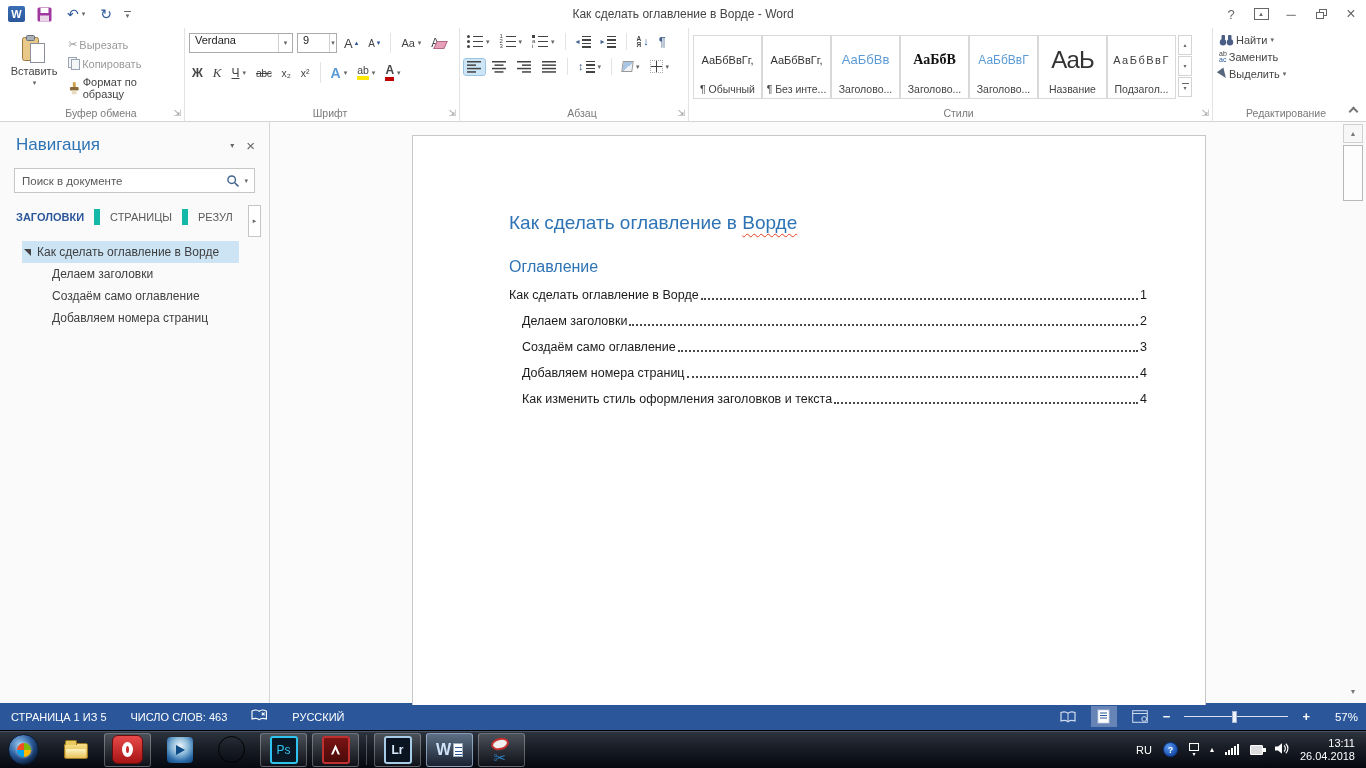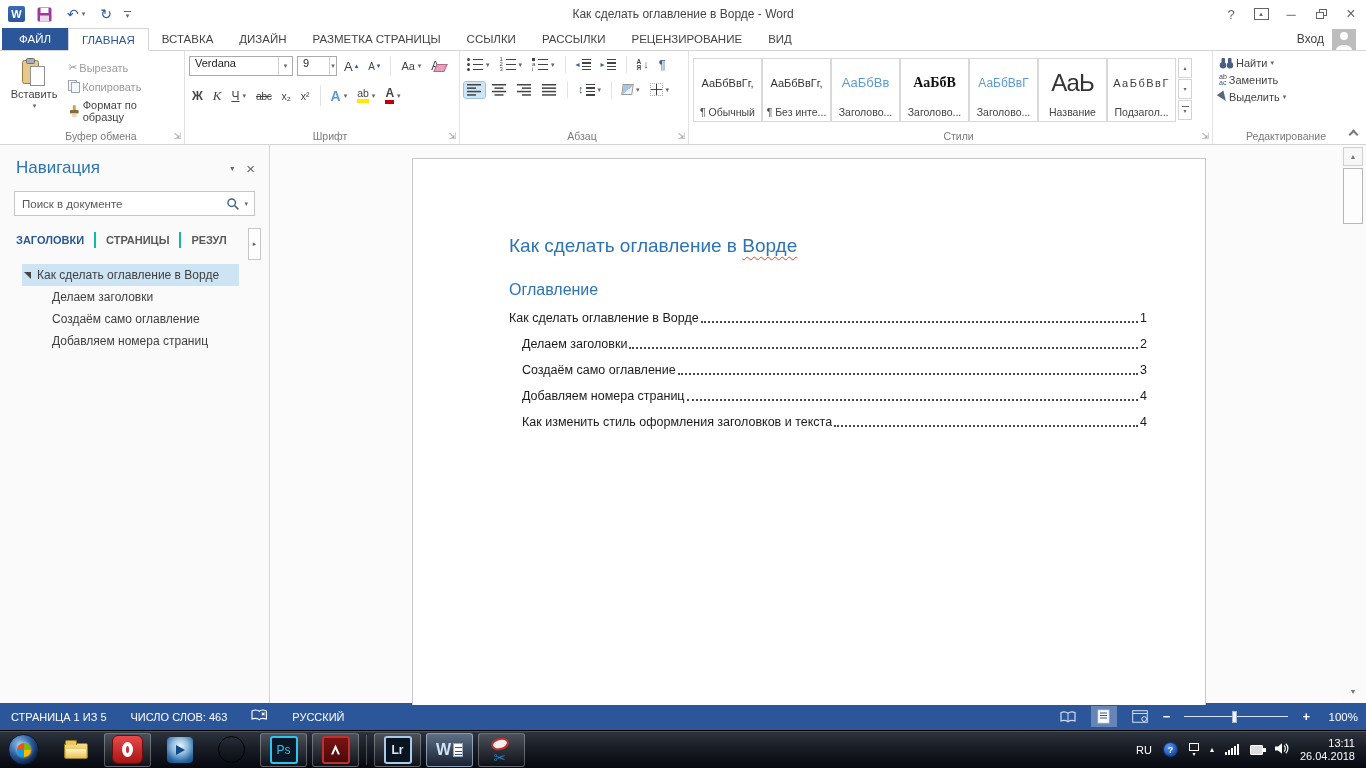--- a/index.html
+++ b/index.html
@@ -118,21 +118,21 @@
   .navpane { width:270px; background:#fafafa; border-right:1px solid #d6d6d6; position:relative; flex-shrink:0; }
   .nav-head { display:flex; align-items:center; padding:13px 14px 0 16px; }
   .nav-title { font-size:17px; color:#2e74b5; }
   .nav-head-icons { margin-left:auto; display:flex; align-items:center; gap:12px; color:#666; }
   .nav-dd { font-size:8px; } .nav-x { font-size:15px; }
   .searchbox { margin:13px 14px 0 14px; height:25px; background:#fff; border:1px solid #c6c6c6; display:flex; align-items:center; }
   .searchbox input { flex:1; border:none; outline:none; font-size:11.5px; padding-left:7px; color:#333; font-family:"Liberation Sans",sans-serif; background:transparent; }
   .searchbox input::placeholder { color:#595959; opacity:1; }
   .search-dd { font-size:7px; color:#666; padding:0 6px 0 4px; }
   .nav-tabs { display:flex; align-items:center; margin:16px 14px 0 16px; font-size:11px; position:relative; }
-  .nav-tab { color:#595959; padding:2px 10px; border-left:2px solid #14b8a6; white-space:nowrap; overflow:hidden;font-weight:bold; }
+  .nav-tab { color:#595959; padding:2px 10px; border-left:6px solid #14b8a6; white-space:nowrap; overflow:hidden; }
   .nav-tab:first-child { border-left:none; padding-left:0; color:#2b579a; font-weight:bold; }
   .nav-tab-expand { position:absolute; right:-6px; top:-4px; width:13px; height:32px; border:1px solid #c6c6c6; background:#fff; display:flex; align-items:center; justify-content:center; font-size:7px; color:#666; }
   .nav-tree { margin-top:16px; font-size:12px; color:#3f3f3f; }
   .tree-item { height:22px; display:flex; align-items:center; }
   .tree-item.selected { background:#cde4f5; margin:0 30px 0 22px; }
   .tree-tri { width:0; height:0; border-top:7px solid #444; border-left:7px solid transparent; margin:0 6px 0 2px; }
   .tree-l1 { padding-left:0; }
   .tree-l2 { padding-left:52px; }
 
   
@@ -236,35 +236,20 @@
       <span class="winbtn">
           <span class="restore">
             <span class="r1"></span>
             <span class="r2"></span>
           </span>
         </span>
       <span class="winbtn closebtn">×</span>
     </div>
   </div>
 
-  <div class="tabrow">
-    <span class="tab-file">ФАЙЛ</span>
-    <span class="tab active">ГЛАВНАЯ</span>
-    <span class="tab">ВСТАВКА</span>
-    <span class="tab">ДИЗАЙН</span>
-    <span class="tab">РАЗМЕТКА СТРАНИЦЫ</span>
-    <span class="tab">ССЫЛКИ</span>
-    <span class="tab">РАССЫЛКИ</span>
-    <span class="tab">РЕЦЕНЗИРОВАНИЕ</span>
-    <span class="tab">ВИД</span>
-    <span class="signin">
-        <span>Вход</span>
-        <span class="avatar"></span>
-      </span>
-  </div>
 
   <div class="ribbon">
 
     <div class="rgroup g-clip">
       <div class="paste-big">
         <svg width="24" height="28" viewBox="0 0 24 28">
           <rect x="0.5" y="2.5" width="16" height="23" rx="2" fill="#e8c98a" stroke="#9a7a40"></rect>
           <rect x="4.5" y="0.5" width="8" height="5" rx="1" fill="#aab0b8" stroke="#6a7078"></rect>
           <rect x="8.5" y="8.5" width="14" height="19" fill="#fff" stroke="#8a8f98"></rect>
         </svg>
@@ -655,21 +640,21 @@
             <rect x="0.7" y="0.7" width="14.6" height="11.6" fill="none" stroke="#cfdcf0"></rect>
             <line x1="0.7" y1="3.5" x2="15.3" y2="3.5" stroke="#cfdcf0"></line>
             <circle cx="12.2" cy="9" r="2.4" fill="none" stroke="#cfdcf0"></circle>
           </svg>
         </span>
       <span class="zoom-sign">−</span>
       <span class="zoom-track">
           <span class="zoom-thumb"></span>
         </span>
       <span class="zoom-sign">+</span>
-      <span class="zoom-pct">100%</span>
+      <span class="zoom-pct">57%</span>
     </span>
   </div>
 
   <div class="taskbar">
     <span class="startorb">
         <span class="winflag"></span>
       </span>
     <span class="taskbtn">
         <span class="folder"></span>
       </span>

